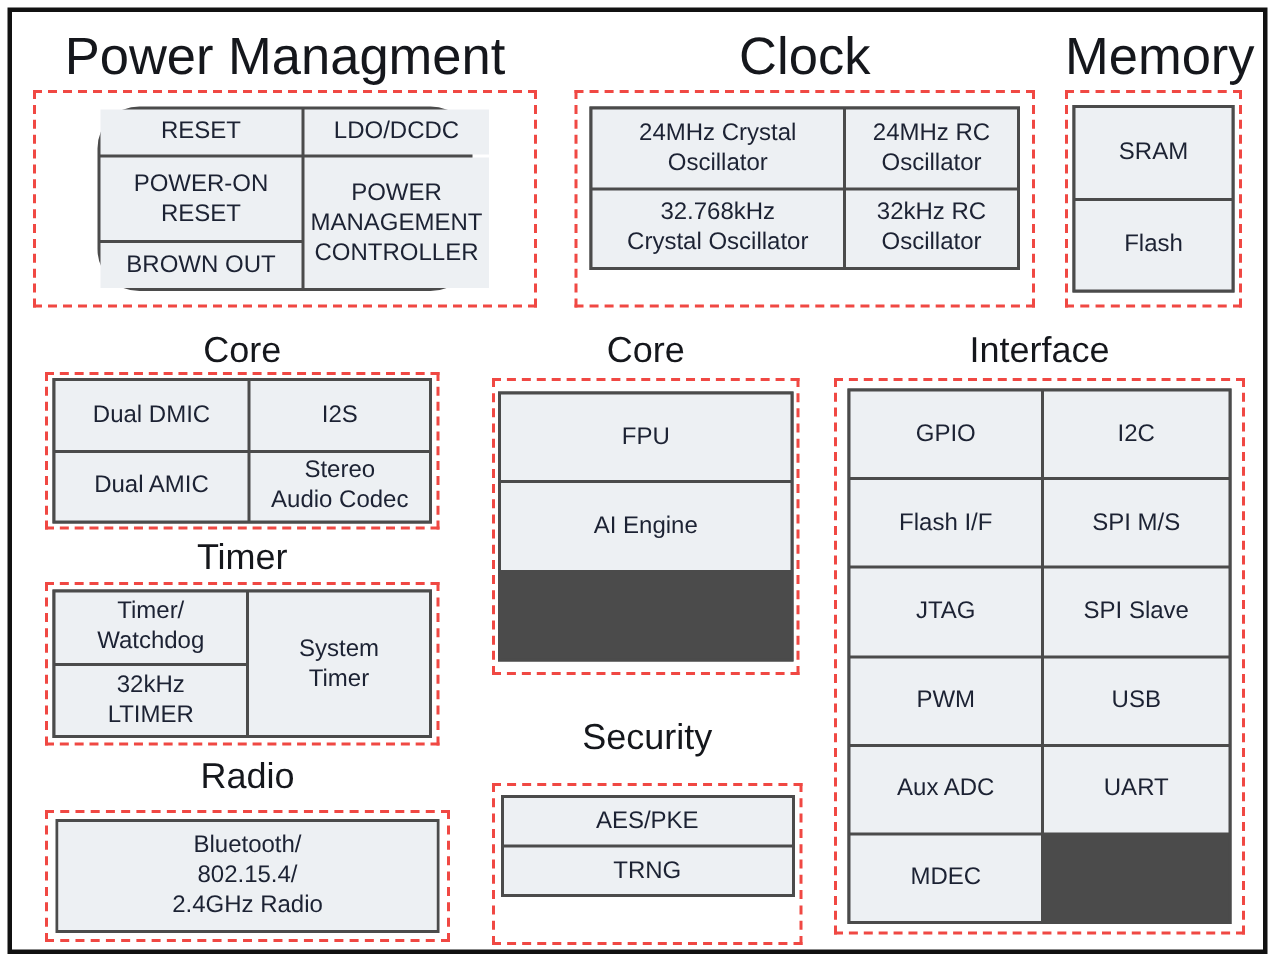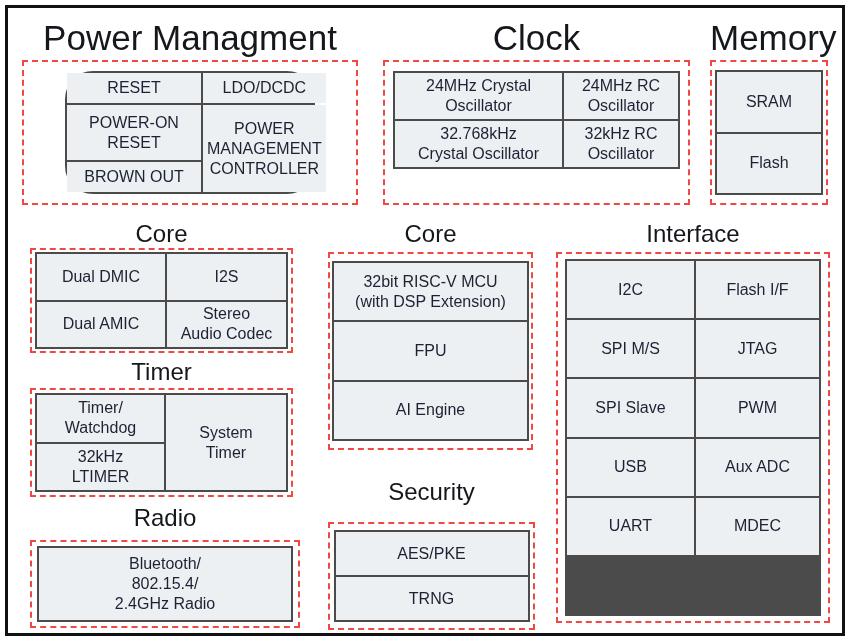--- a/index.html
+++ b/index.html
@@ -59,21 +59,21 @@
     padding: 2px 4px;
   }
   
   .sec-power  { left: 22px;  top: 20px;  width: 336px; }
   .sec-power  .dashed { margin-top: 4px; height: 145px; }
   .sec-power  .tbl { width: 250px; height: 123px; margin: 9px auto 0; grid-template-columns: 134px 1fr; grid-template-rows: 30px 1fr 30px; border-radius: 28px; }
   .sec-power  .cell-pmc { grid-column: 2; grid-row: 2 / span 2; }
 
   .sec-clock  { left: 383px; top: 20px;  width: 307px; }
   .sec-clock  .dashed { margin-top: 4px; height: 145px; }
-  .sec-clock  .tbl { width: 287px; height: 98px; margin: 9px auto 0; grid-template-columns: 167px 1fr; grid-template-rows: 1fr 1fr; }
+  .sec-clock  .tbl { width: 287px; height: 109px; margin: 9px auto 0; grid-template-columns: 167px 1fr; grid-template-rows: 1fr 1fr; }
 
   .sec-memory { left: 710px; top: 20px;  width: 118px; }
   .sec-memory .dashed { margin-top: 4px; height: 145px; }
   .sec-memory .tbl { width: 108px; height: 125px; margin: 8px auto 0; grid-template-columns: 1fr; grid-template-rows: 1fr 1fr; }
 
   .sec-audio  { left: 30px;  top: 220px; width: 263px; }
   .sec-audio  .dashed { margin-top: 0px; height: 105px; }
   .sec-audio  .tbl { width: 253px; height: 97px; margin: 2px auto 0; grid-template-columns: 128px 1fr; grid-template-rows: 1fr 1fr; }
 
   .sec-core   { left: 328px; top: 220px; width: 205px; }
@@ -88,21 +88,21 @@
   .sec-timer  .dashed { margin-top: 2px; height: 109px; }
   .sec-timer  .tbl { width: 253px; height: 99px; margin: 3px auto 0; grid-template-columns: 127px 1fr; grid-template-rows: 1fr 1fr; }
   .sec-timer  .cell-system-timer { grid-column: 2; grid-row: 1 / span 2; }
 
   .sec-radio  { left: 30px;  top: 504px; width: 270px; }
   .sec-radio  .dashed { margin-top: 8px; height: 88px; }
   .sec-radio  .tbl { width: 256px; height: 76px; margin: 4px auto 0; grid-template-columns: 1fr; grid-template-rows: 1fr; }
 
   .sec-security { left: 328px; top: 478px; width: 207px; }
   .sec-security .dashed { margin-top: 16px; height: 108px; }
-  .sec-security .tbl { width: 196px; height: 92px; margin: 6px auto 0; grid-template-columns: 1fr; grid-template-rows: 1fr 1fr; }
+  .sec-security .tbl { width: 196px; height: 68px; margin: 6px auto 0; grid-template-columns: 1fr; grid-template-rows: 1fr 1fr; }
 </style>
 </head>
 <body>
 
 <div id="stage">
   <div id="frame"></div>
 
   <section class="sec sec-power">
     <h2 class="sec-title">Power Managment</h2>
     <div class="dashed">
@@ -155,32 +155,31 @@
         <div class="cell">Stereo
 Audio Codec</div>
       </div>
     </div>
   </section>
 
   <section class="sec sec-core">
     <h2 class="sec-title small">Core</h2>
     <div class="dashed">
       <div class="tbl">
-        <div class="cell">32bit RISC-V MCU
-(with DSP Extension)</div>
         <div class="cell">FPU</div>
         <div class="cell">AI Engine</div>
       </div>
     </div>
   </section>
 
   <section class="sec sec-interface">
     <h2 class="sec-title small">Interface</h2>
     <div class="dashed">
       <div class="tbl">
+        <div class="cell">GPIO</div>
         <div class="cell">I2C</div>
         <div class="cell">Flash I/F</div>
         <div class="cell">SPI M/S</div>
         <div class="cell">JTAG</div>
         <div class="cell">SPI Slave</div>
         <div class="cell">PWM</div>
         <div class="cell">USB</div>
         <div class="cell">Aux ADC</div>
         <div class="cell">UART</div>
         <div class="cell">MDEC</div>

